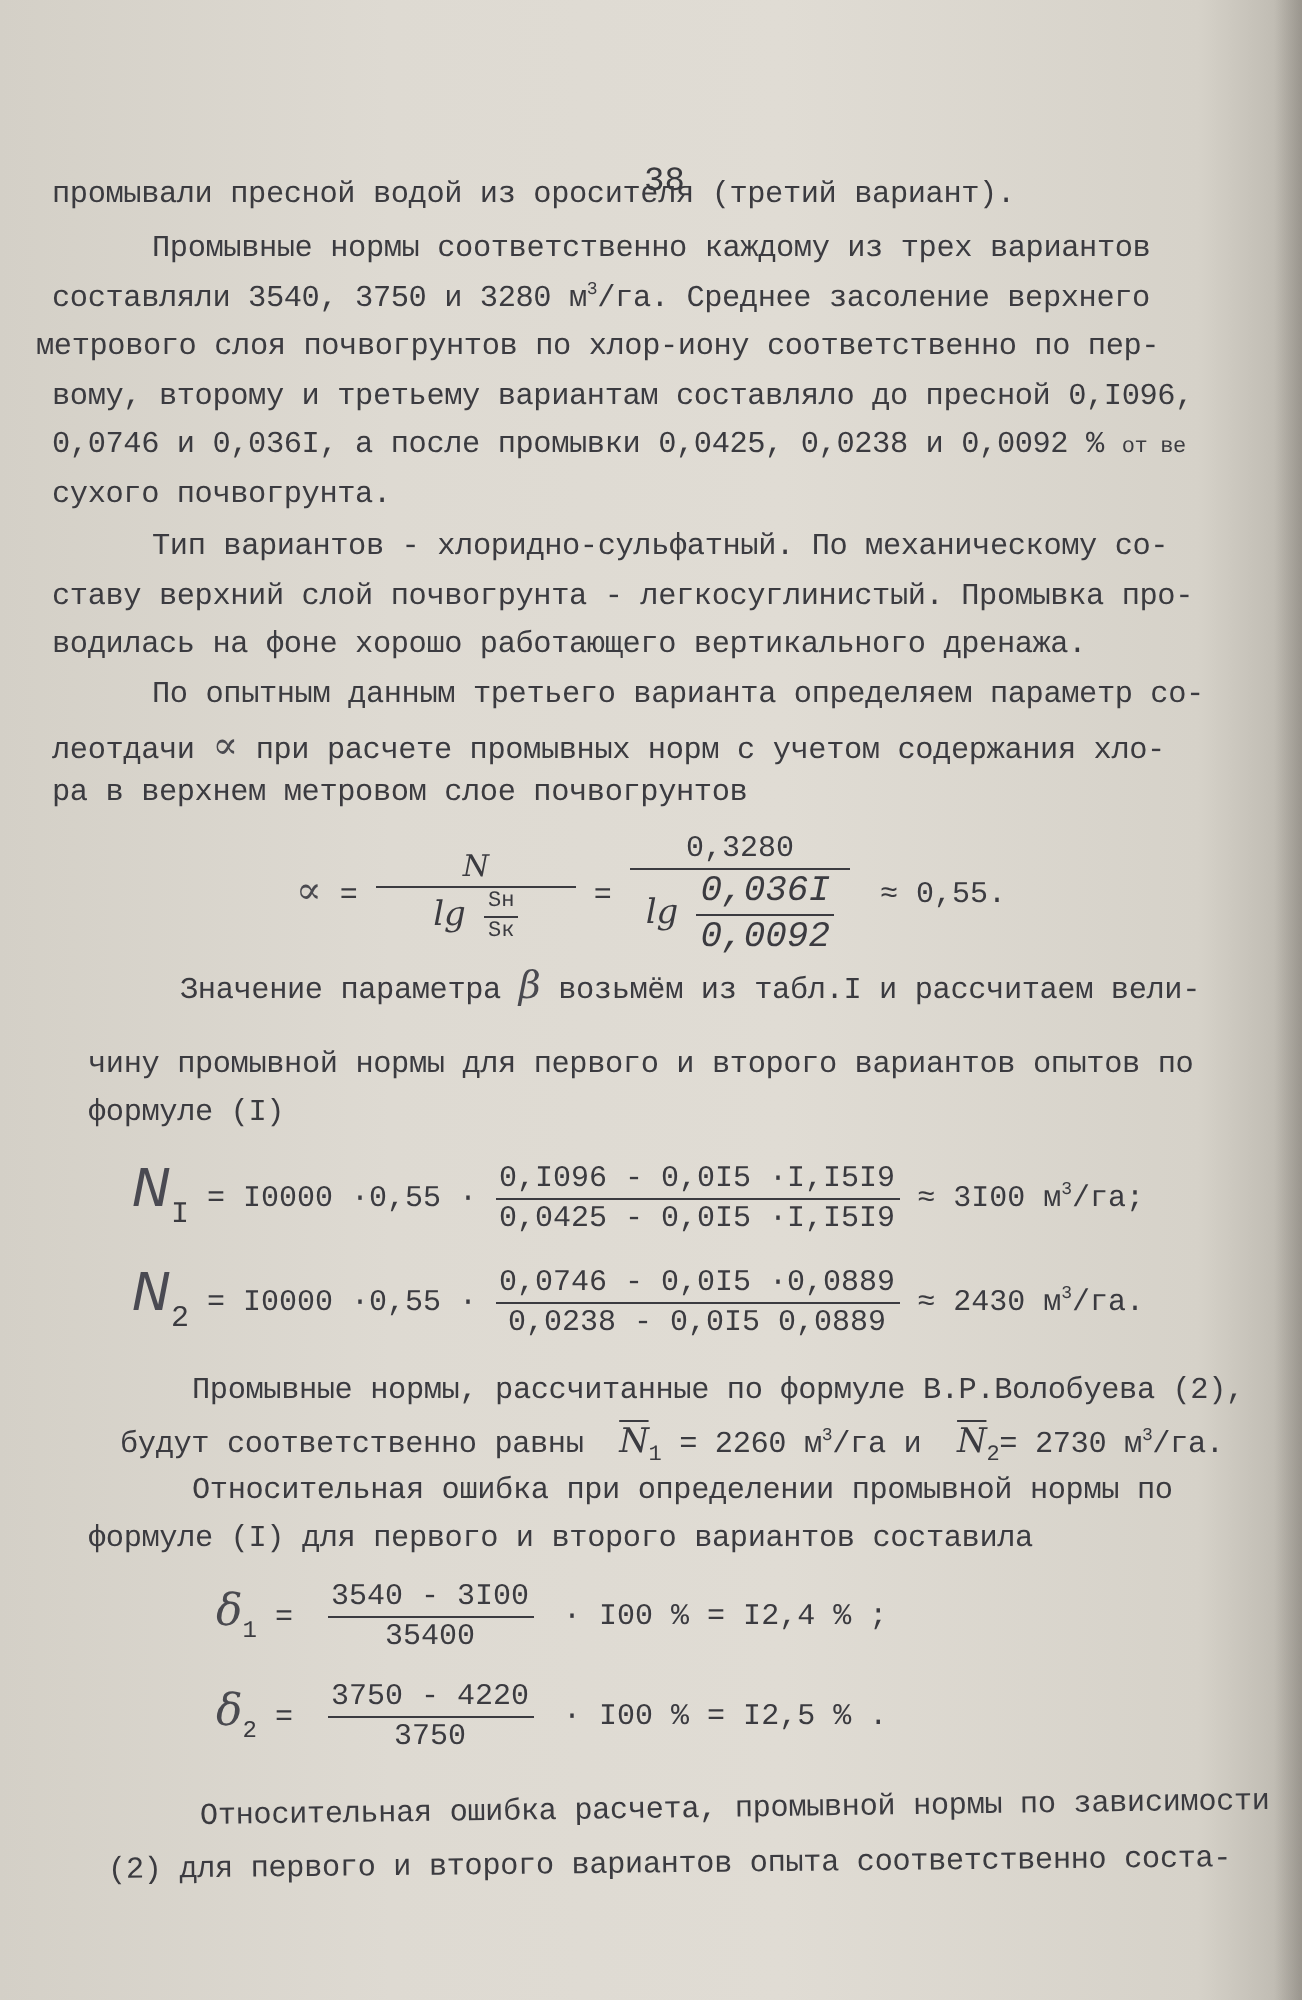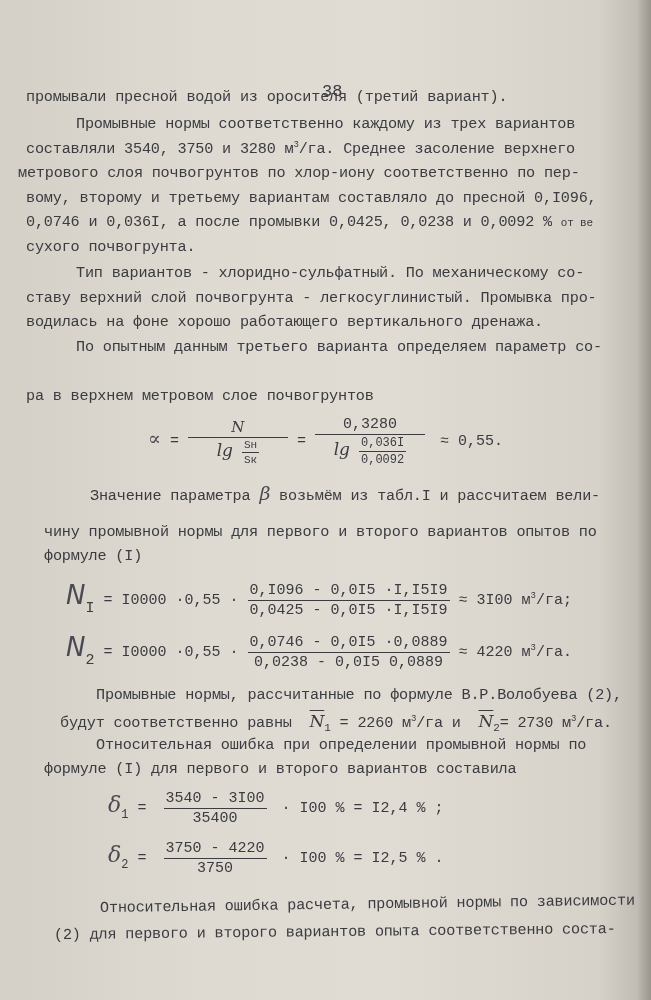--- a/index.html
+++ b/index.html
@@ -55,41 +55,46 @@
     <span>0,0746 и 0,036I, а после промывки 0,0425, 0,0238 и 0,0092 %</span>
     <span class="small">от ве</span>
   </div>
   <div class="line" style="left:26px; top:238px;">сухого почвогрунта.</div>
 
   <div class="line" style="left:76px; top:264px;">Тип вариантов - хлоридно-сульфатный. По механическому со-</div>
   <div class="line" style="left:26px; top:289px;">ставу верхний слой почвогрунта - легкосуглинистый. Промывка про-</div>
   <div class="line" style="left:26px; top:313px;">водилась на фоне хорошо работающего вертикального дренажа.</div>
 
   <div class="line" style="left:76px; top:338px;">По опытным данным третьего варианта определяем параметр со-</div>
+  <div class="line" style="left:26px; top:362px;">
+    <span>леотдачи</span>
+    <span class="greek">∝</span>
+    <span>при расчете промывных норм с учетом содержания хло-</span>
+  </div>
   <div class="line" style="left:26px; top:387px;">ра в верхнем метровом слое почвогрунтов</div>
 
   <div class="formula" style="left:148px; top:416px;">
     <span class="greek">∝</span>
     <span>=</span>
     <span class="frac" style="width:100px;">
       <span class="num ital">N</span>
       <span class="den">
         <span class="ital" style="font-size:17px;">lg</span>
         <span class="frac" style="font-size:11px;">
           <span class="num">Sн</span>
           <span class="den">Sк</span>
         </span>
       </span>
     </span>
     <span>=</span>
     <span class="frac" style="width:110px;">
       <span class="num">0,3280</span>
       <span class="den">
         <span class="ital" style="font-size:17px;">lg</span>
-        <span class="frac" style="font-size:12px;">
+        <span class="frac" style="font-size:18px;font-style:italic;">
           <span class="num">0,036I</span>
           <span class="den">0,0092</span>
         </span>
       </span>
     </span>
     <span style="margin-left:6px;">≈  0,55.</span>
   </div>
 
   <div class="line" style="left:90px; top:482px;">
     <span>Значение параметра</span>
@@ -109,21 +114,21 @@
     <span>≈  3I00 м</span><span class="sup">3</span><span>/га;</span>
   </div>
 
   <div class="formula" style="left:66px; top:632px;">
     <span class="bigN">N</span><span class="sub">2</span>
     <span>= I0000 ·0,55 ·</span>
     <span class="frac">
       <span class="num">0,0746 - 0,0I5 ·0,0889</span>
       <span class="den">0,0238 - 0,0I5  0,0889</span>
     </span>
-    <span>≈  4220 м</span><span class="sup">3</span><span>/га.</span>
+    <span>≈  2430 м</span><span class="sup">3</span><span>/га.</span>
   </div>
 
   <div class="line" style="left:96px; top:686px;">Промывные нормы, рассчитанные по формуле В.Р.Волобуева (2),</div>
   <div class="line" style="left:60px; top:711px;">
     <span>будут соответственно равны</span>
     &nbsp;<span class="ital" style="text-decoration: overline; font-size:17px;">N</span><span class="sub" style="font-size:11px; vertical-align:-4px;">1</span>
     <span>= 2260 м</span><span class="sup">3</span><span>/га и</span>
     &nbsp;<span class="ital" style="text-decoration: overline; font-size:17px;">N</span><span class="sub" style="font-size:11px; vertical-align:-4px;">2</span><span>= 2730 м</span><span class="sup">3</span><span>/га.</span>
   </div>
 

